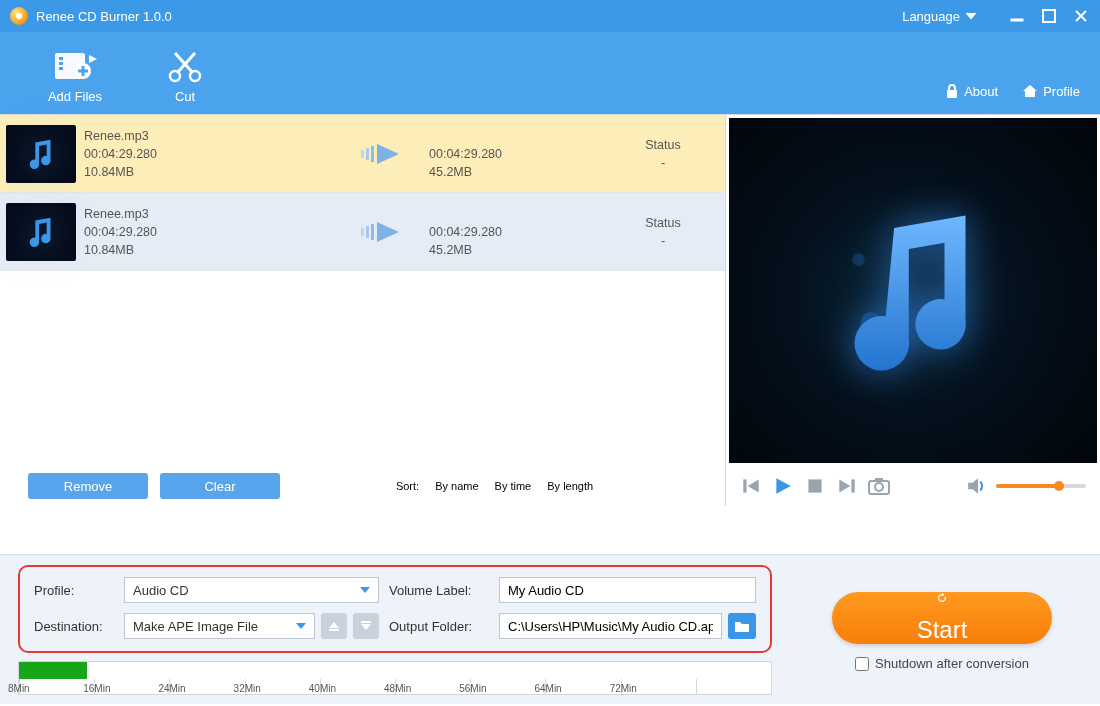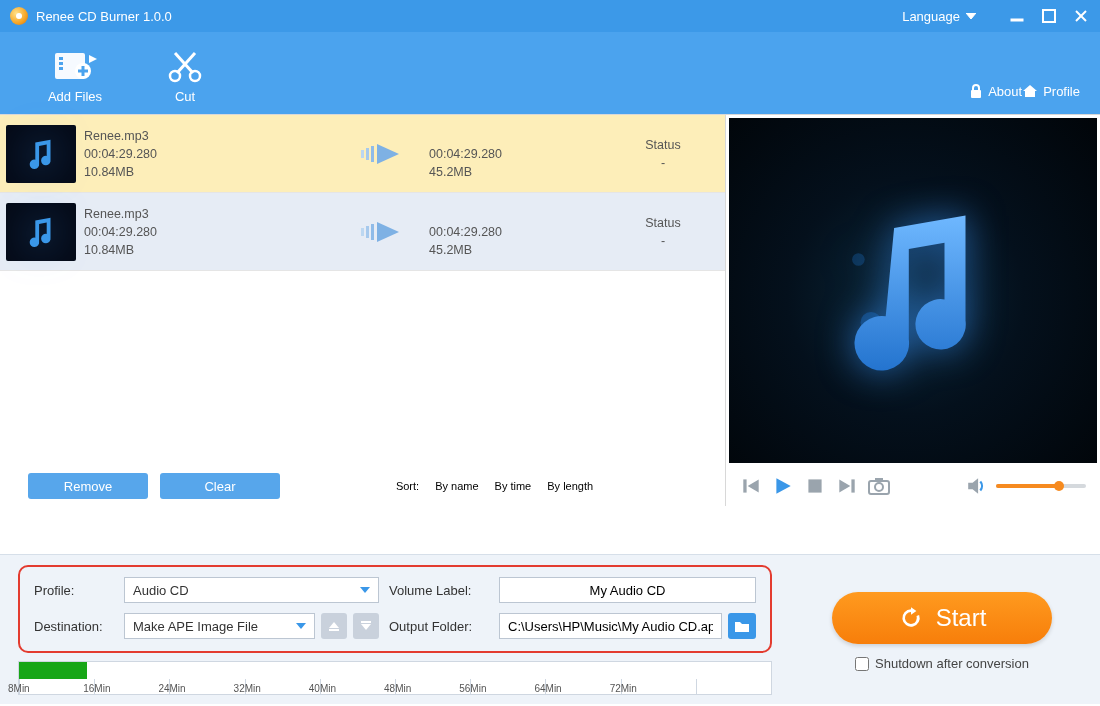--- a/index.html
+++ b/index.html
@@ -14,21 +14,21 @@
   .titlebar .lang { display: flex; align-items: center; gap: 6px; margin-right: 18px; cursor: pointer; }
   .titlebar .winctl { width: 18px; height: 18px; margin-left: 14px; display:flex; align-items:center; justify-content:center; cursor:pointer; }
   .titlebar svg { fill: #fff; stroke: #fff; }
 
   
   .toolbar { height: 82px; background: #4ba3ee; display: flex; align-items: center; padding: 0 20px; color: #fff; }
   .tool { width: 110px; text-align: center; cursor:pointer; }
   .tool .ticon { height: 40px; display:flex; align-items:flex-end; justify-content:center; margin-bottom:6px; }
   .tool .tlabel { font-size: 13px; }
   .toolbar .spacer { flex:1; }
-  .rlinks { display:flex; gap:0; align-items:center; margin-top:36px; }
+  .rlinks { display:flex; gap:24px; align-items:center; margin-top:36px; }
   .rlink { display:flex; align-items:center; gap:5px; cursor:pointer; font-size:13px; }
 
   
   .content { display:flex; height: 392px; background:#fff; border-top:1px solid #d8d8d8; }
   .filelist { width: 725px; display:flex; flex-direction:column; }
   .row { height: 78px; display:flex; align-items:center; padding: 4px 8px 4px 6px; border-bottom:1px solid #e5e5e5; }
   .row.sel { background: #fdeeb9; }
   .row.alt { background: #e6ecf5; }
   .thumb { width: 70px; height: 58px; background:#050b18; border-radius:2px; display:flex; align-items:center; justify-content:center; margin-right:8px; }
   .thumb svg { width: 38px; height: 38px; }
@@ -56,37 +56,37 @@
   .vslider .fill { position:absolute; left:0; top:0; bottom:0; width:70%; background:#f68a1f; border-radius:2px; }
   .vslider .knob { position:absolute; left:70%; top:50%; width:10px; height:10px; margin:-5px 0 0 -5px; border-radius:50%; background:#f68a1f; }
 
   
   .settings { height: 150px; background:#eef3f9; border-top:1px solid #d6dfe9; display:flex; padding: 10px 18px 6px; gap:30px;margin-top:48px; }
   .sleft { flex:1; }
   .highlight { border:2px solid #e33b2f; border-radius:10px; padding:10px 14px 12px; display:grid; grid-template-columns: 80px 255px 100px 1fr; row-gap:10px; column-gap:10px; align-items:center; }
   .fldlabel { font-size:13px; color:#333; }
   .combo { height:26px; border:1px solid #bcc6d2; background:#fff; display:flex; align-items:center; padding:0 8px; position:relative; font-size:13px; cursor:pointer; }
   .combo .tri { position:absolute; right:8px; top:50%; transform:translateY(-50%); width:0; height:0; border-left:5px solid transparent; border-right:5px solid transparent; border-top:6px solid #3a97e8; }
-  .txtinput { height:26px; border:1px solid #bcc6d2; background:#fff; padding:0 8px; font-size:13px;text-align:center; }
+  .txtinput { height:26px; border:1px solid #bcc6d2; background:#fff; padding:0 8px; font-size:13px; }
   .destrow { display:flex; gap:6px; align-items:center; }
   .sqbtn { width:26px; height:26px; background:#c9d1dc; border-radius:3px; display:flex; align-items:center; justify-content:center; cursor:pointer; }
   .sqbtn svg{ fill:#fff; width:12px; height:12px;}
   .folderbtn { width:28px; height:26px; background:#3a97e8; border-radius:3px; display:flex; align-items:center; justify-content:center; cursor:pointer; }
   .folderbtn svg{ fill:#fff; width:16px; height:14px; }
   .outwrap { display:flex; gap:6px; }
   .outwrap .txtinput { flex:1; }
 
   .timeline { margin-top:8px; height:34px; border:1px solid #cfd7e1; position:relative; background:#fff; }
   .timeline .used { position:absolute; left:0; top:0; bottom:15px; width:9%; background:#17a617; }
   .timeline .ticks { position:absolute; left:0; right:0; bottom:0; height:15px; display:flex; font-size:10px; color:#555;}
   .tick { flex:1; border-left:1px solid #cfd7e1; position:relative; }
   .tick span { position:absolute; left:-12px; bottom:0; }
 
   .sright { width:280px; display:flex; flex-direction:column; align-items:center; justify-content:center; gap:12px; }
-  .startbtn { width:220px; height:52px; background:linear-gradient(#ff9a1f,#f77e0a); border-radius:26px; display:flex; align-items:center; justify-content:center; gap:12px; color:#fff; font-size:24px; cursor:pointer; box-shadow:0 2px 4px rgba(0,0,0,.15); }
+  .startbtn { width:220px; height:52px; background:linear-gradient(#ff9a1f,#f77e0a); border-radius:26px; display:flex; align-items:center; justify-content:center; gap:12px; color:#fff; font-size:24px; cursor:pointer; box-shadow:0 2px 4px rgba(0,0,0,.15);flex-direction:column; }
   .startbtn svg{ fill:#fff; width:26px; height:26px; }
   .shutrow { display:flex; align-items:center; gap:6px; font-size:13px; color:#444; }
   .shutrow input { width:14px; height:14px; }
 
   .note-glow { filter: drop-shadow(0 0 18px rgba(60,150,255,.6)); }
 </style>
 </head>
 <body>
 
 <div class="titlebar">

